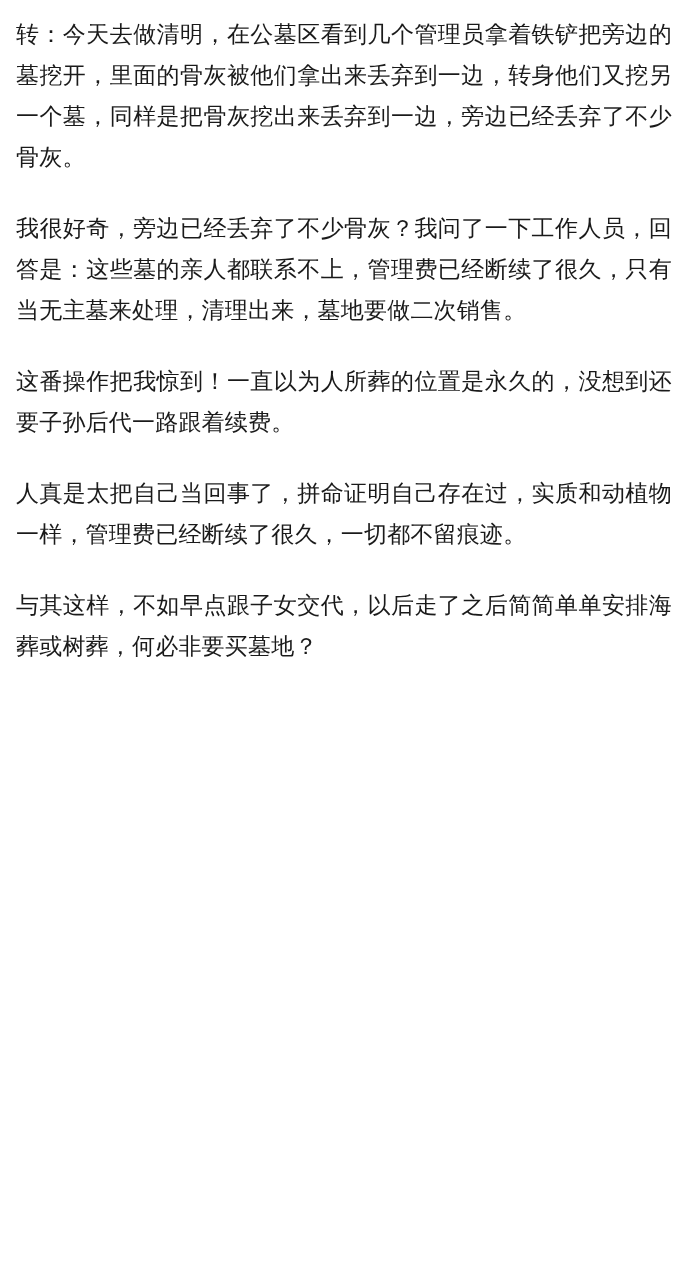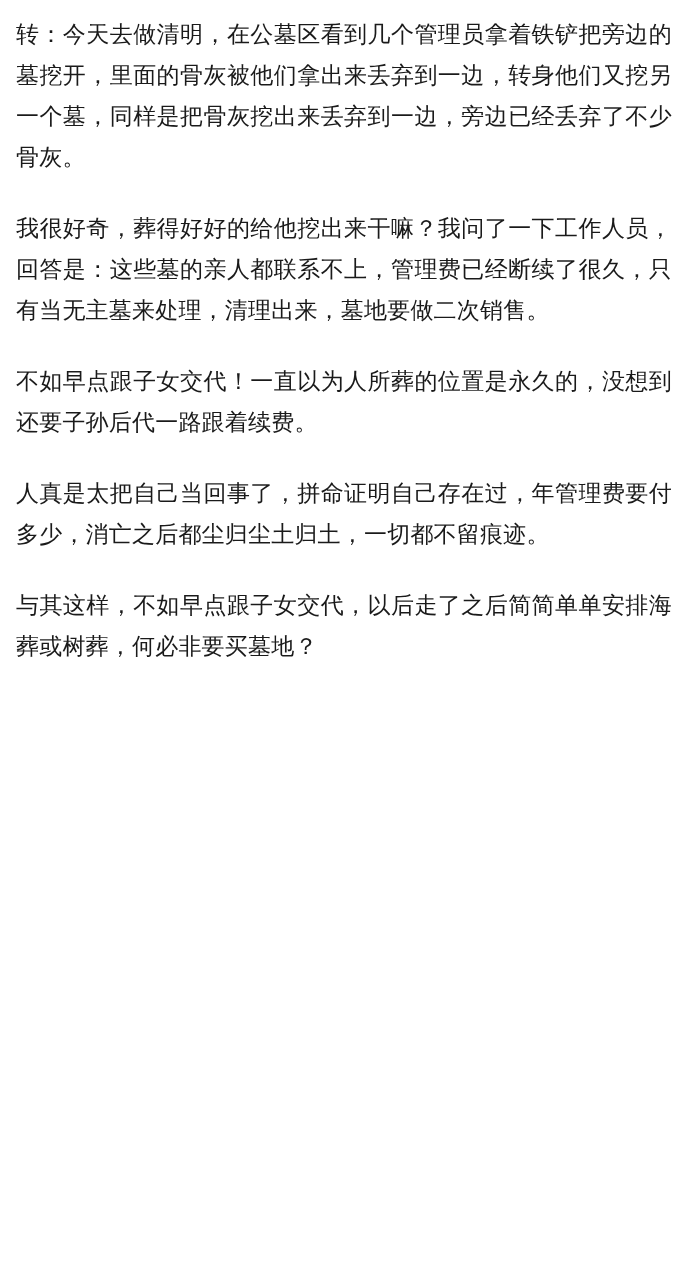--- a/index.html
+++ b/index.html
@@ -30,17 +30,17 @@
   }
   .para:last-child {
     margin-bottom: 0;
   }
 </style>
 </head>
 <body>
 
 <div class="article">
   <p class="para">转：今天去做清明，在公墓区看到几个管理员拿着铁铲把旁边的墓挖开，里面的骨灰被他们拿出来丢弃到一边，转身他们又挖另一个墓，同样是把骨灰挖出来丢弃到一边，旁边已经丢弃了不少骨灰。</p>
-  <p class="para">我很好奇，葬得好好的给他挖出来干嘛？我问了一下工作人员，回答是：这些墓的亲人都联系不上，管理费已经断续了很久，只有当无主墓来处理，清理出来，墓地要做二次销售。</p>
-  <p class="para">不如早点跟子女交代！一直以为人所葬的位置是永久的，没想到还要子孙后代一路跟着续费。</p>
-  <p class="para">人真是太把自己当回事了，拼命证明自己存在过，年管理费要付多少，消亡之后都尘归尘土归土，一切都不留痕迹。</p>
+  <p class="para">我很好奇，旁边已经丢弃了不少骨灰？我问了一下工作人员，回答是：这些墓的亲人都联系不上，管理费已经断续了很久，只有当无主墓来处理，清理出来，墓地要做二次销售。</p>
+  <p class="para">这番操作把我惊到！一直以为人所葬的位置是永久的，没想到还要子孙后代一路跟着续费。</p>
+  <p class="para">人真是太把自己当回事了，拼命证明自己存在过，实质和动植物一样，管理费已经断续了很久，一切都不留痕迹。</p>
   <p class="para">与其这样，不如早点跟子女交代，以后走了之后简简单单安排海葬或树葬，何必非要买墓地？</p>
 </div>
 
 </body></html>

